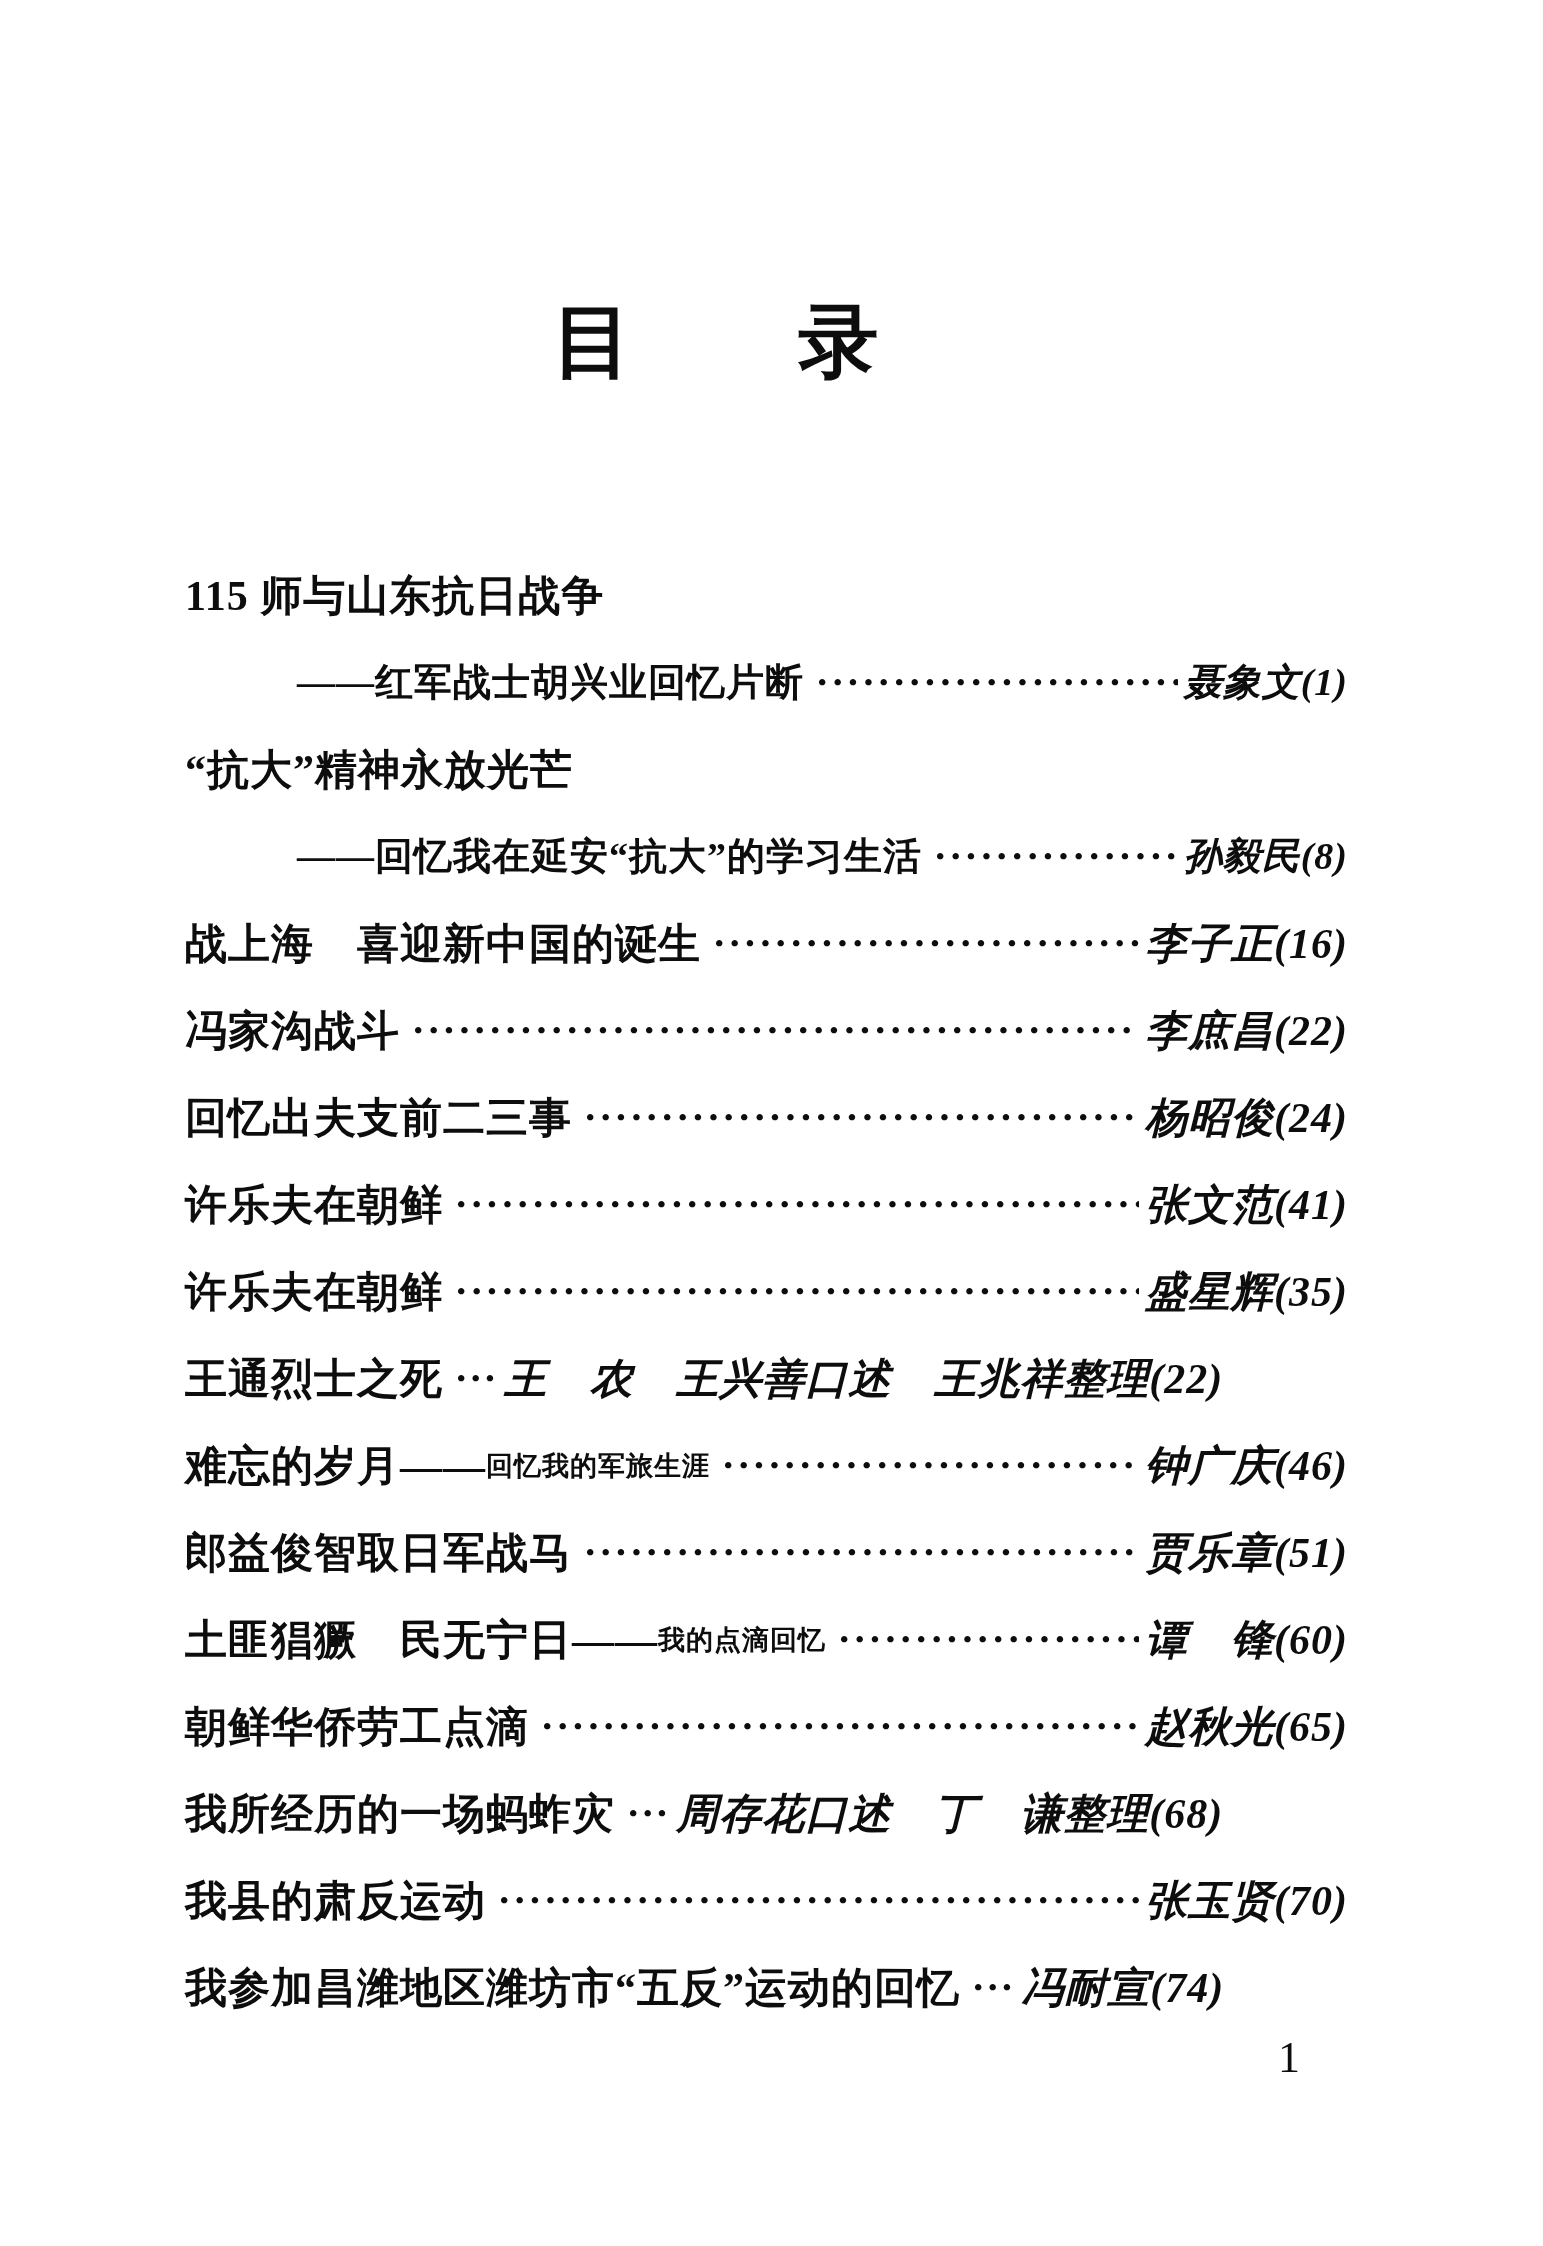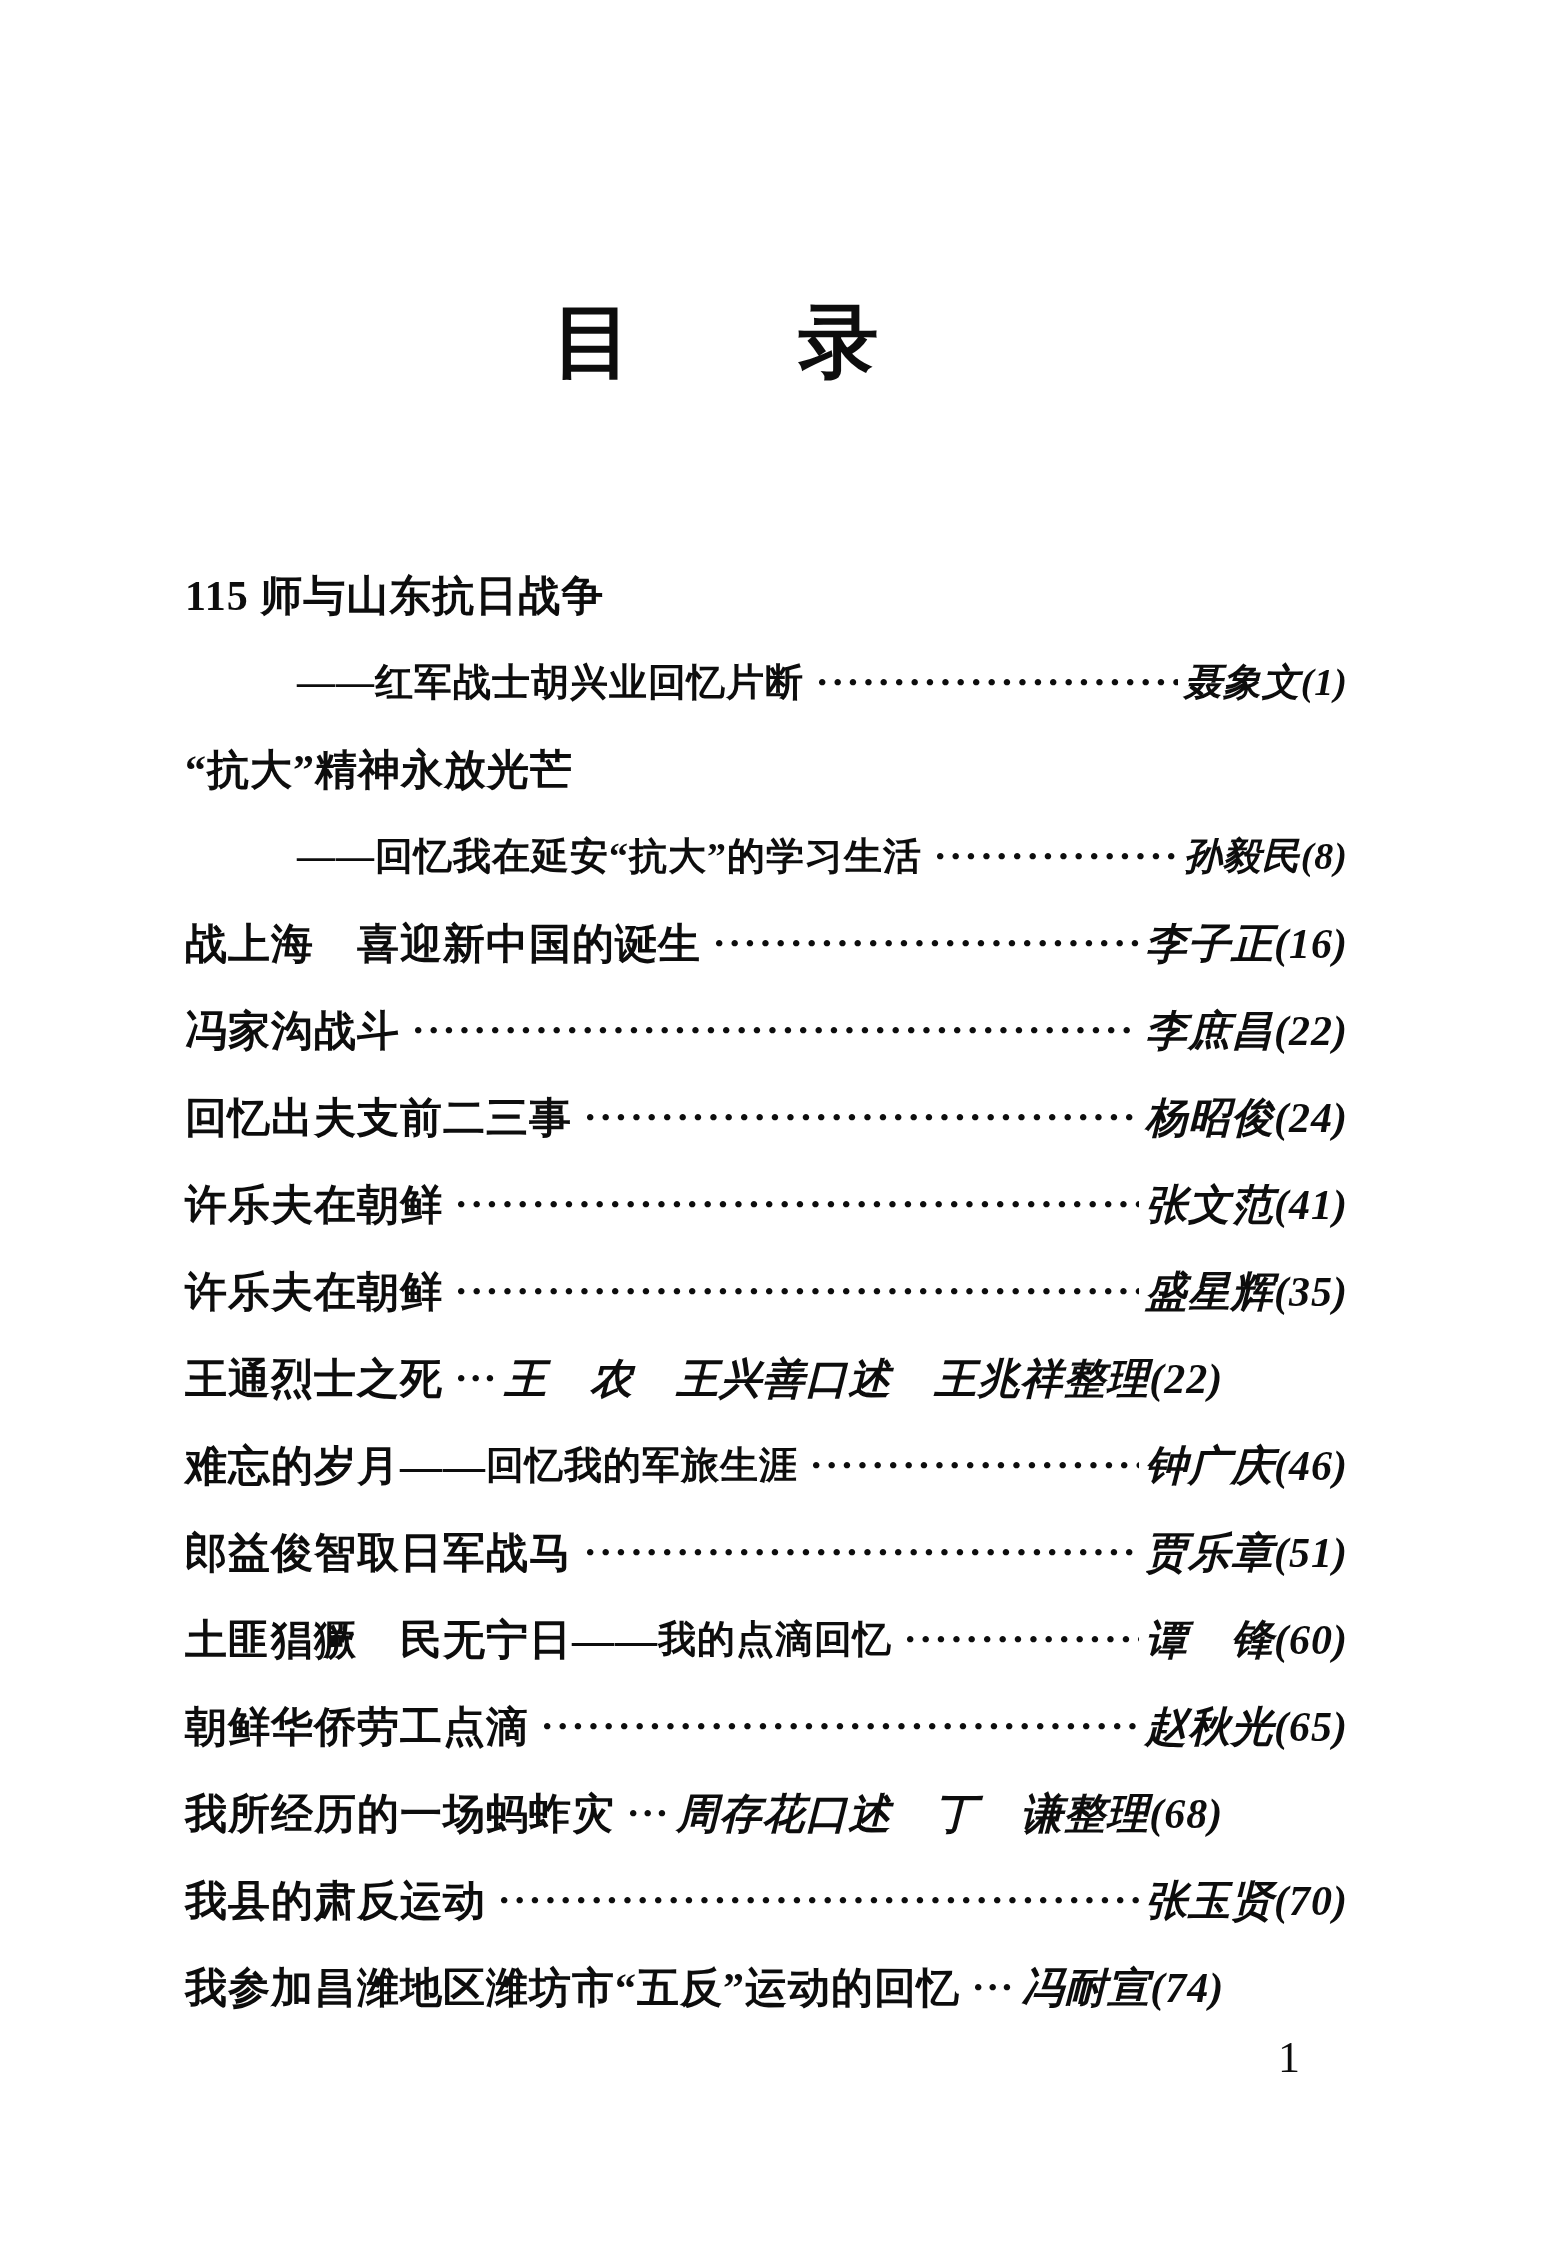--- a/index.html
+++ b/index.html
@@ -45,21 +45,21 @@
     white-space: nowrap;
     letter-spacing: 1px;
   }
   .row.indent {
     padding-left: 112px;
     font-size: 38px;
   }
   .entry-main { flex: 0 0 auto; }
   .entry-small {
     flex: 0 0 auto;
-    font-size: 38px;
+    font-size: 27px;
   }
   .leader {
     flex: 1 1 auto;
     min-width: 0;
     overflow: hidden;
     white-space: nowrap;
     font-size: 24px;
     letter-spacing: 7px;
     margin: 0 6px 0 14px;
     font-weight: 700;

